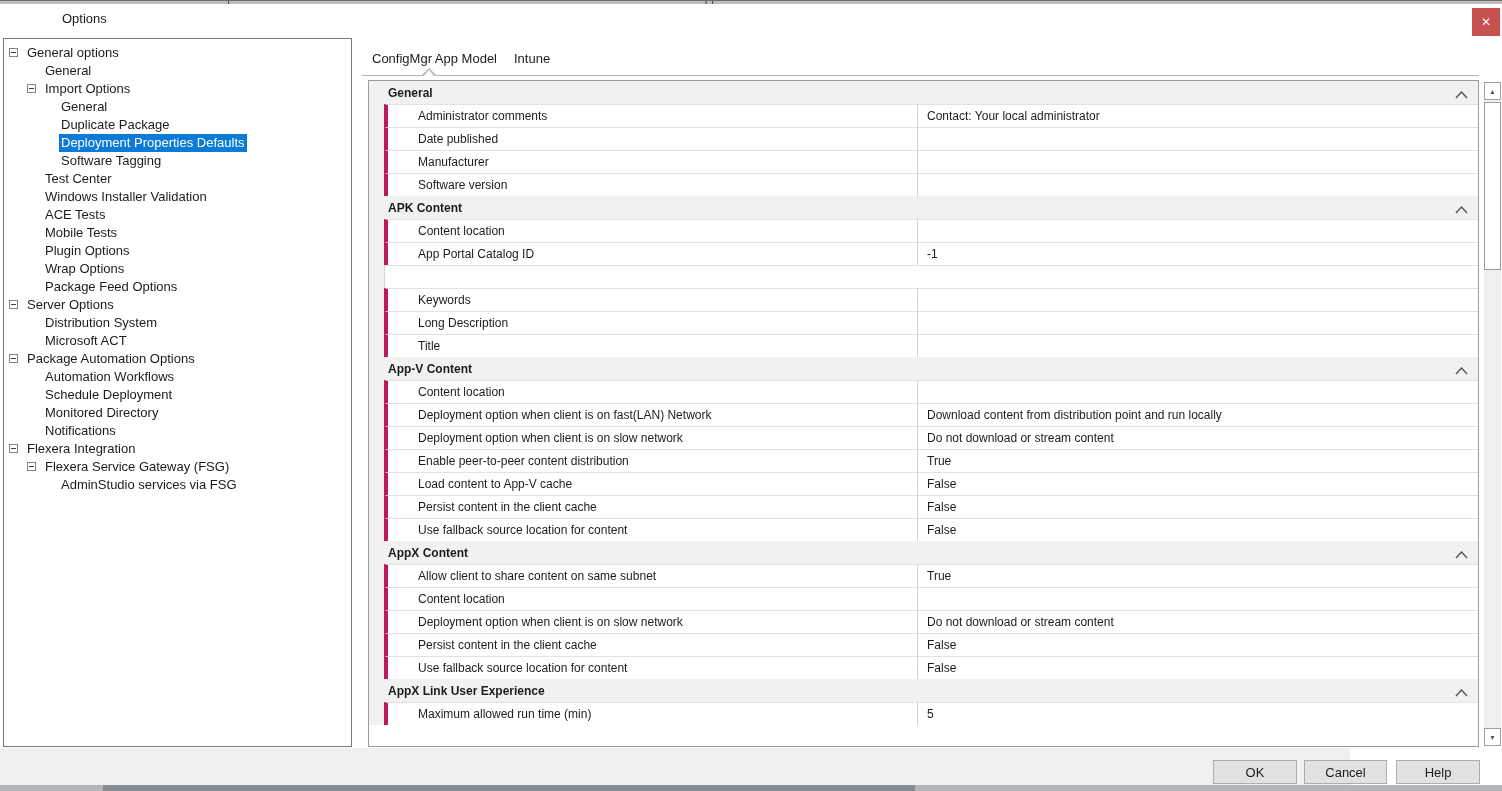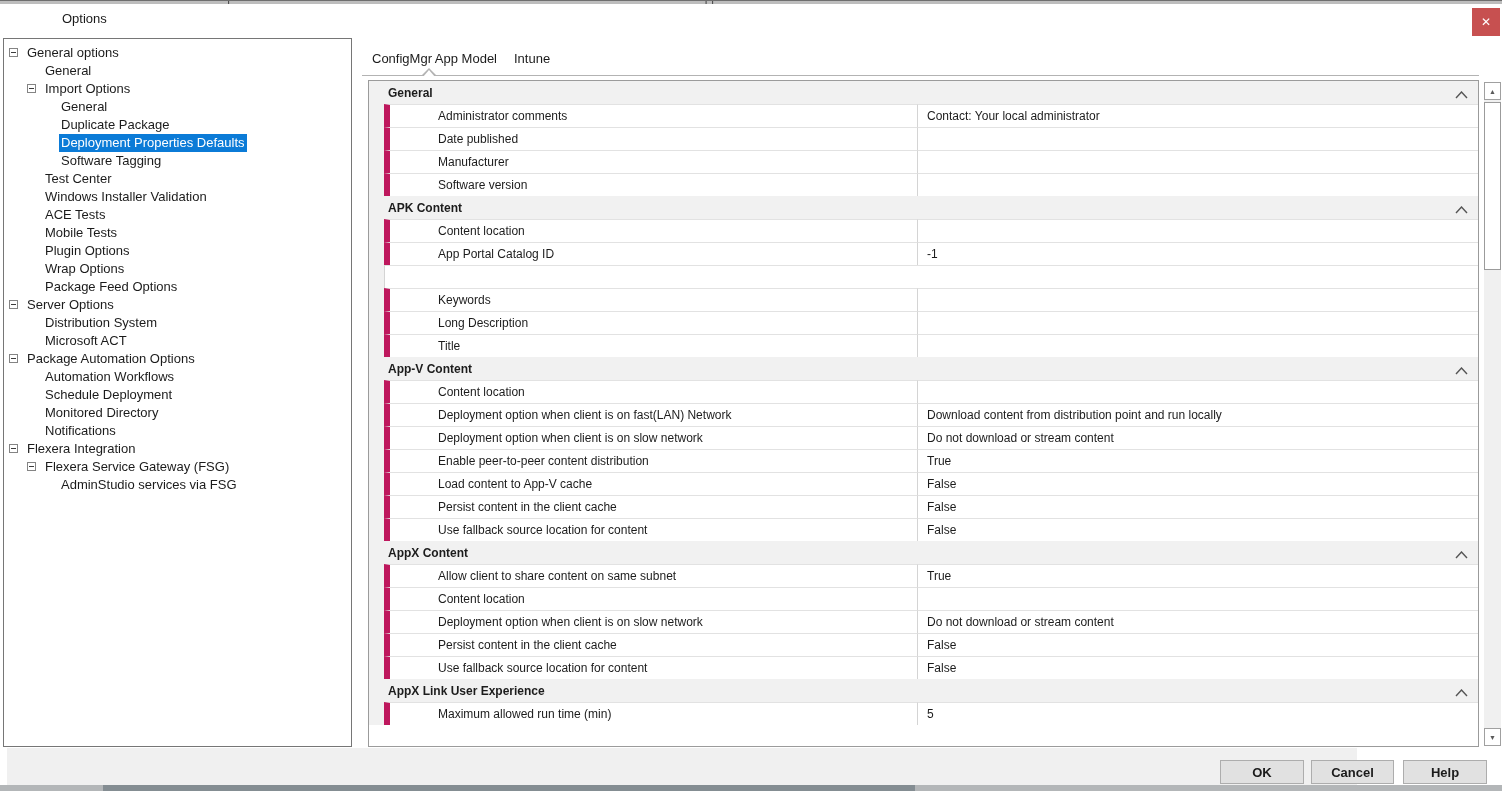--- a/index.html
+++ b/index.html
@@ -61,22 +61,22 @@
   }
   .sec-header{
     height:23px;background:#f1f1f1;display:flex;align-items:center;
     font-weight:bold;padding-left:19px;position:relative;box-sizing:border-box;
   }
   .sec-header .chev{position:absolute;right:10px;top:7px;}
   .prow{display:flex;height:23px;box-sizing:border-box;}
   .prow .gutter{width:15px;background:#f1f1f1;}
   .prow .lbl{
     width:533px;box-sizing:border-box;background:#fff;
-    border-left:6px solid #be185d;border-top:1px solid #e2e2e2;
-    padding-left:48px;display:flex;align-items:center;white-space:nowrap;overflow:hidden;
+    border-left:4px solid #be185d;border-top:1px solid #e2e2e2;
+    padding-left:30px;display:flex;align-items:center;white-space:nowrap;overflow:hidden;
   }
   .prow .val{
     flex:1;box-sizing:border-box;background:#fff;
     border-left:1px solid #d4d4d4;border-top:1px solid #e2e2e2;
     padding-left:9px;display:flex;align-items:center;white-space:nowrap;overflow:hidden;
   }
   
   .scrollbar{
     position:absolute;left:1484px;top:82px;width:17px;height:664px;
     background:#f0f0f0;
@@ -86,21 +86,21 @@
     background:#ffffff;border:1px solid #a0a0a0;color:#5a5a5a;font-size:7px;
     display:flex;align-items:center;justify-content:center;cursor:pointer;
   }
   .sb-up{top:0;}
   .sb-down{bottom:0;}
   .sb-thumb{
     position:absolute;left:0;top:20px;width:17px;height:168px;box-sizing:border-box;
     background:#ffffff;border:1px solid #9b9b9b;cursor:pointer;
   }
   
-  .footer{position:absolute;left:7px;top:748px;width:1350px;height:37px;background:#f0f0f0;font-weight:bold;}
+  .footer{position:absolute;left:0;top:748px;width:1350px;height:37px;background:#f0f0f0;}
   .btn{
     position:absolute;top:12px;height:24px;box-sizing:border-box;
     background:#e1e1e1;border:1px solid #adadad;font-size:13px;color:#1b1b1b;
     display:flex;align-items:center;justify-content:center;cursor:pointer;
     font-family:"Liberation Sans","DejaVu Sans",sans-serif;
   }
 </style>
 </head>
 <body>
 

